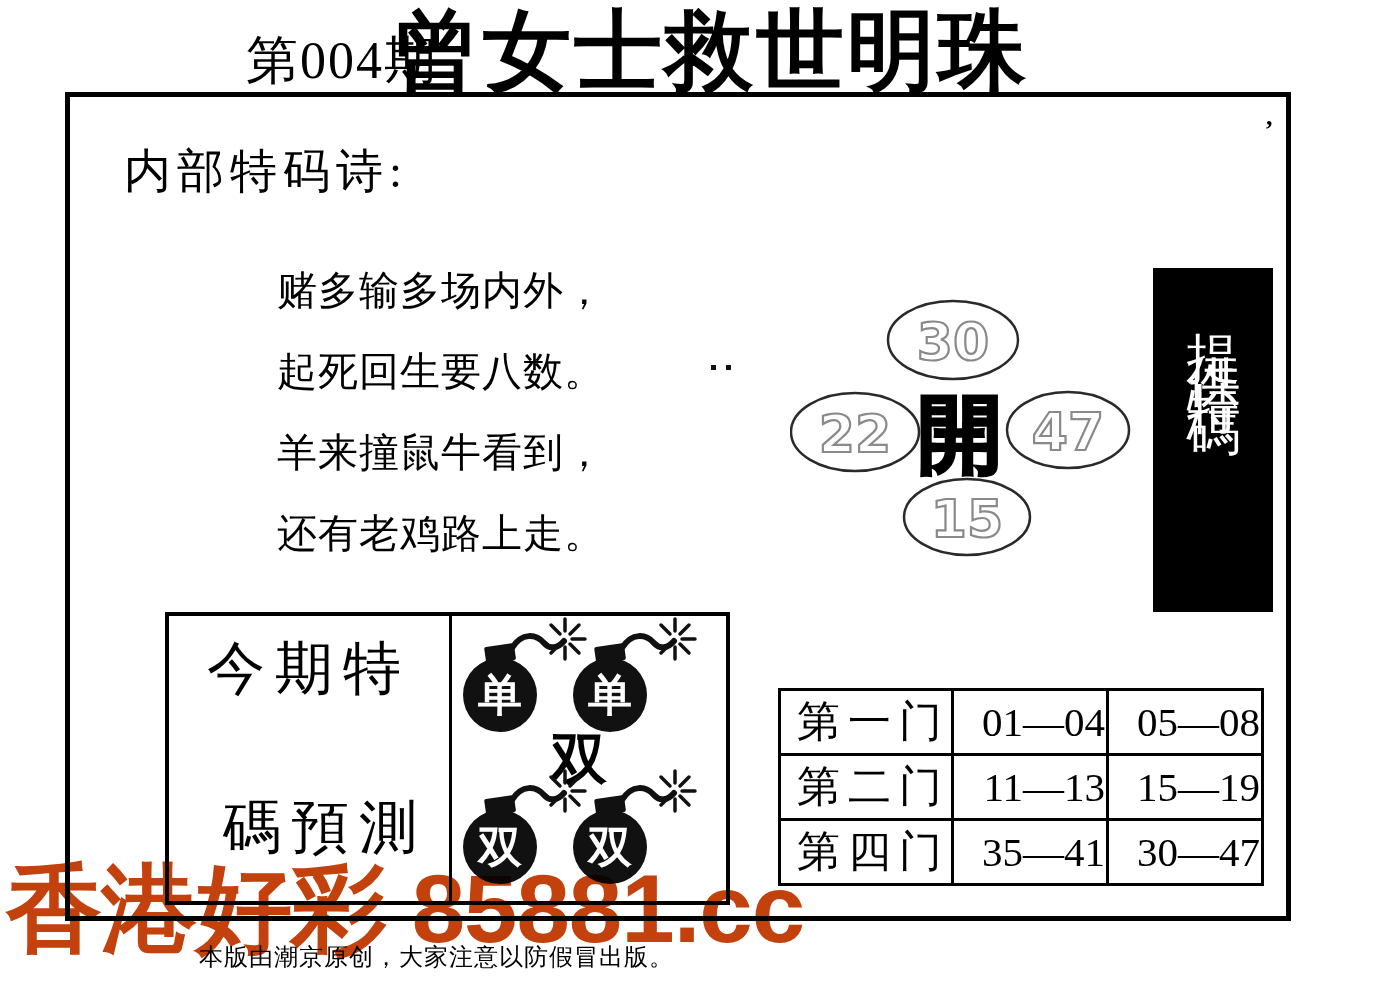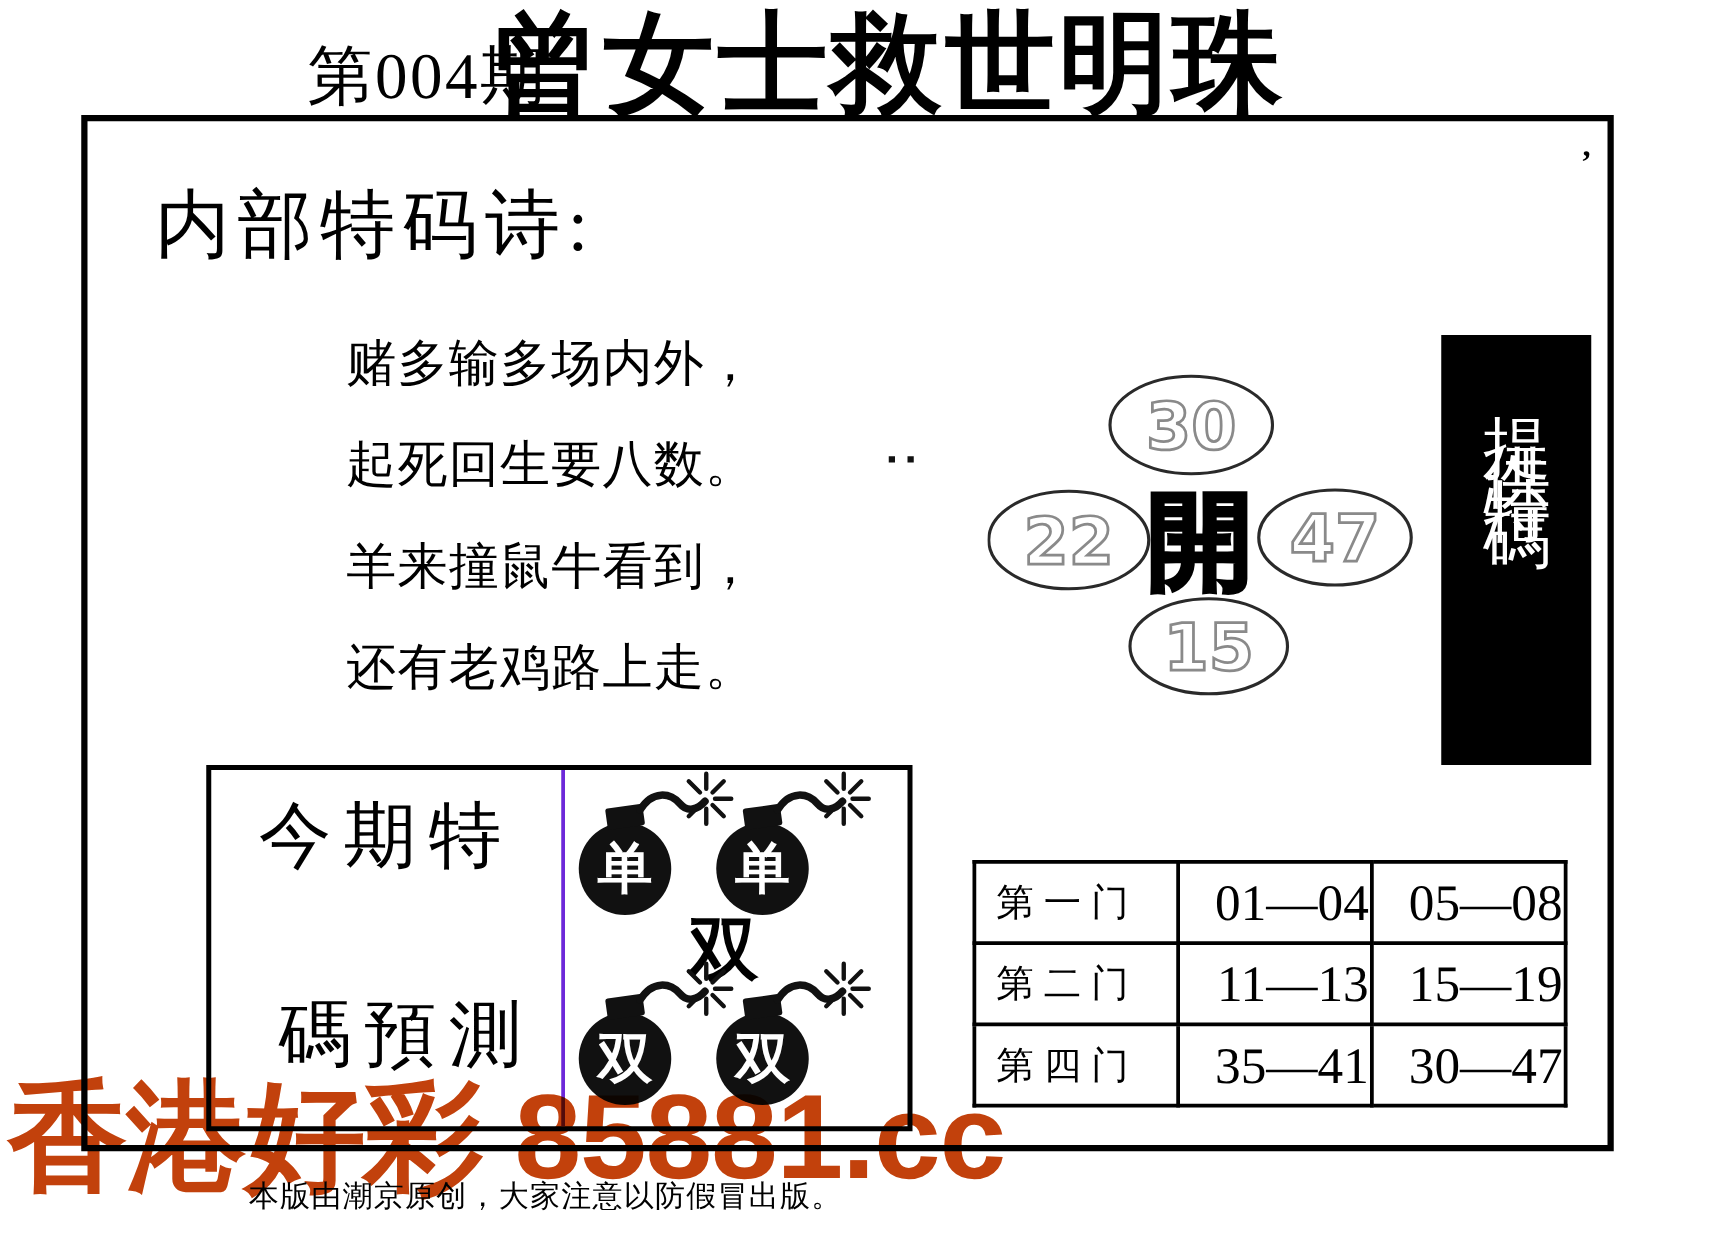--- a/index.html
+++ b/index.html
@@ -14,21 +14,21 @@
   .main-title {
     position:absolute; left:392px; top:-8px; font-size:88px; font-weight:bold;
     letter-spacing:3px; white-space:nowrap;
   }
   
   .main-box {
     position:absolute; left:65px; top:92px; width:1216px; height:819px;
     border:5px solid #000; background:transparent;
   }
   .poem-heading {
-    position:absolute; left:124px; top:140px; font-size:60px; letter-spacing:6px; white-space:nowrap;
+    position:absolute; left:124px; top:140px; font-size:47px; letter-spacing:6px; white-space:nowrap;
   }
   .poem {
     position:absolute; left:277px; top:250px; font-size:40px; line-height:81px;
     letter-spacing:1px; white-space:nowrap;
   }
   .poem div { height:81px; }
   
   .flower { position:absolute; left:790px; top:298px; }
   
   .banner {
@@ -39,42 +39,42 @@
     writing-mode:vertical-rl; text-orientation:upright; color:#fff;
     font-size:54px; letter-spacing:24px; padding-top:22px;
   }
   
   .predict-box {
     position:absolute; left:165px; top:612px; width:557px; height:285px;
     border:4px solid #000;
   }
   .predict-left {
     position:absolute; left:0; top:0; width:280px; height:100%;
-    border-right:3px solid #6d28d9;
+    border-right:3px solid #000000;
   }
   .predict-line1, .predict-line2 {
     position:absolute; left:0; right:0; text-align:center;
     font-size:58px; letter-spacing:10px; white-space:nowrap;
   }
   .predict-line1 { top:14px; }
   .predict-line2 { top:173px;margin-left:32px; }
   .predict-right { position:absolute; left:283px; top:0; right:0; bottom:0; }
   .bomb { position:absolute; width:130px; height:120px; overflow:visible; }
   .bomb-1 { left:4px;  top:2px; }
   .bomb-2 { left:114px; top:2px; }
   .bomb-3 { left:4px;  top:154px; }
   .bomb-4 { left:114px; top:154px; }
   .mid-char {
     position:absolute; left:0; right:20px; top:106px; text-align:center;
     font-size:56px; font-weight:bold;
   }
   
   .gates-table { position:absolute; left:778px; top:688px; border-collapse:collapse; }
   .gates-table td { border:3px solid #000; height:60px; background:#fff; }
-  .gate-name  { width:143px; font-size:30px; padding-left:16px; letter-spacing:8px; white-space:nowrap; }
+  .gate-name  { width:143px; font-size:43px; padding-left:16px; letter-spacing:8px; white-space:nowrap; }
   .gate-range { width:150px; font-size:41px; text-align:right; white-space:nowrap; }
   
   .watermark {
     position:absolute; left:6px; top:846px; font-size:96px; font-weight:800;
     font-family:"Liberation Sans","DejaVu Sans",sans-serif;
     mix-blend-mode:multiply; white-space:nowrap; letter-spacing:-1px; z-index:5;
   }
   .footer {
     position:absolute; left:199px; top:941px; font-size:24px; letter-spacing:1px; white-space:nowrap;
   }

